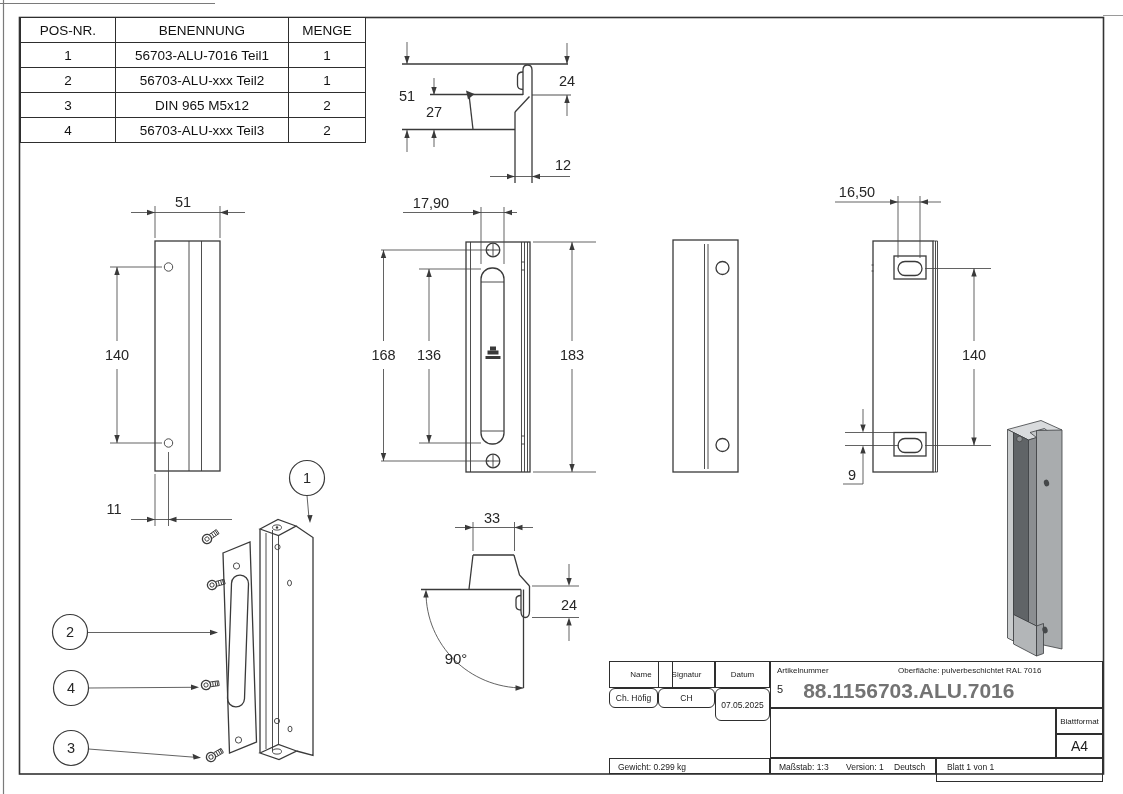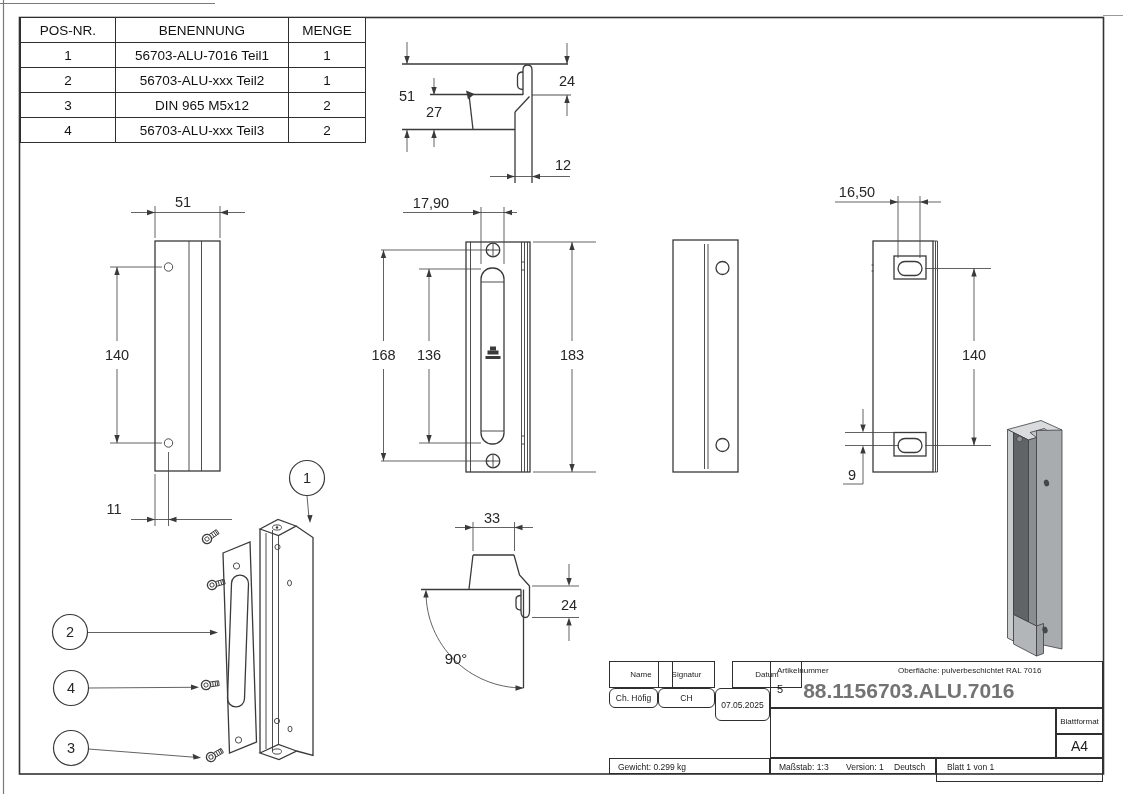--- a/index.html
+++ b/index.html
@@ -292,21 +292,21 @@
       <td>4</td>
       <td>56703-ALU-xxx Teil3</td>
       <td>2</td>
     </tr>
   </tbody>
     </table>
 
   <div class="tb">
     <div class="tbc cen tbs" style="left:0;top:0;width:64px;height:27px">Name</div>
     <div class="tbc cen tbs" style="left:49px;top:0;width:57px;height:27px">Signatur</div>
-    <div class="tbc cen tbs" style="left:123px;top:0;width:70px;height:27px">Datum</div>
+    <div class="tbc cen tbs" style="left:106px;top:0;width:55px;height:27px">Datum</div>
     <div class="tbc cen tbv" style="left:0;top:27px;width:49px;height:20px">Ch. Höfig</div>
     <div class="tbc cen tbv" style="left:49px;top:27px;width:57px;height:20px">CH</div>
     <div class="tbc cen tbv" style="left:106px;top:27px;width:55px;height:33px">07.05.2025</div>
 
     <div class="tbc" style="left:161px;top:0;width:333px;height:47px">
       <span class="abs tbs" style="left:6px;top:4px">Artikelnummer</span>
       <span class="abs tbs" style="left:127px;top:4px">Oberfläche:  pulverbeschichtet RAL 7016</span>
       <span class="article-wrap">
         <span class="article-prefix">5</span>
         <span class="article-big">88.1156703.ALU.7016</span>

